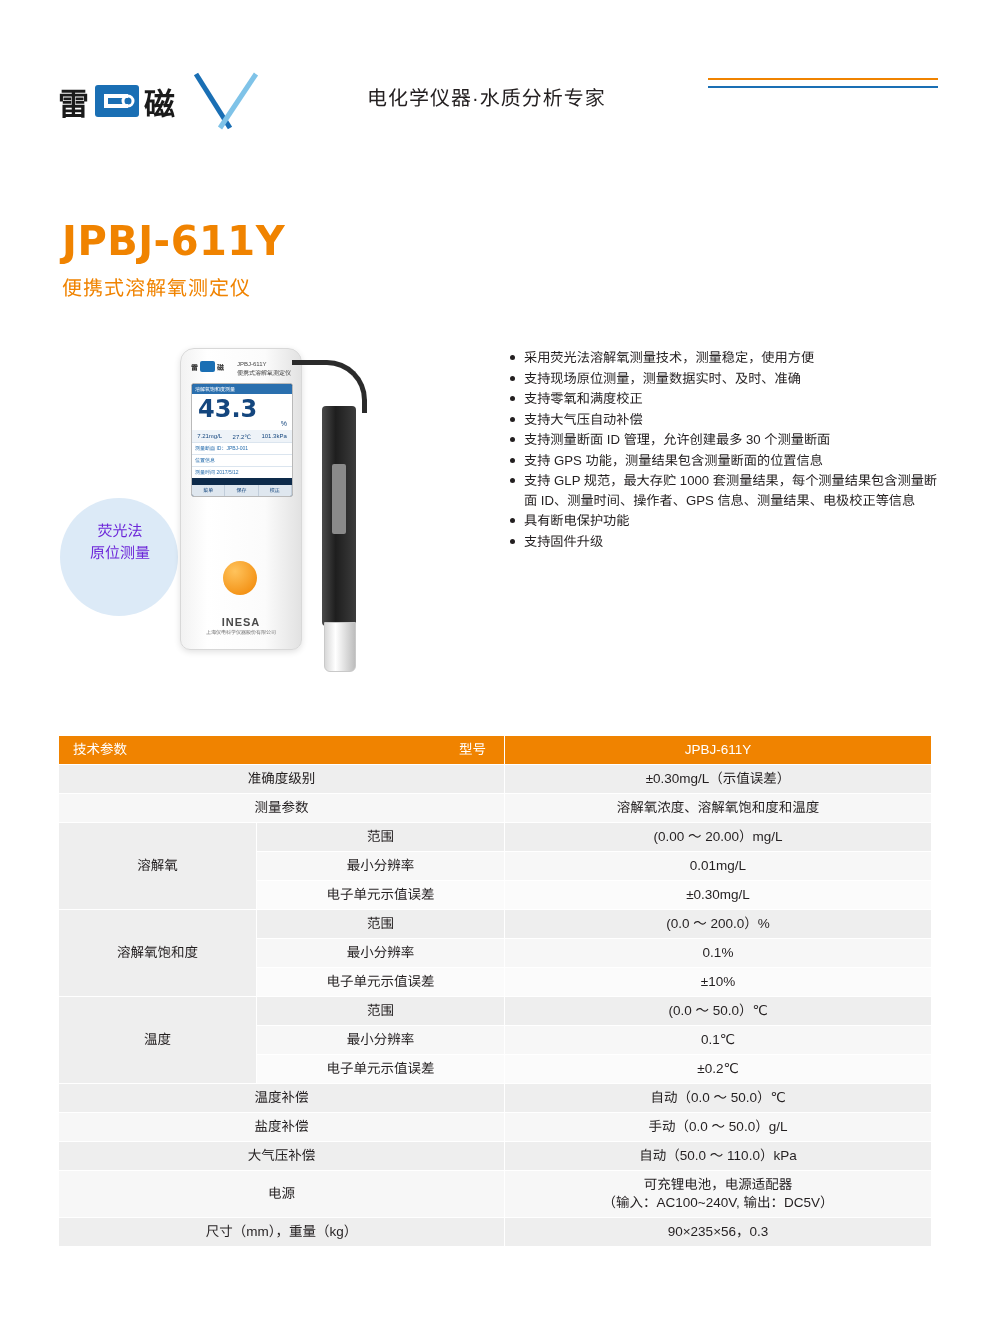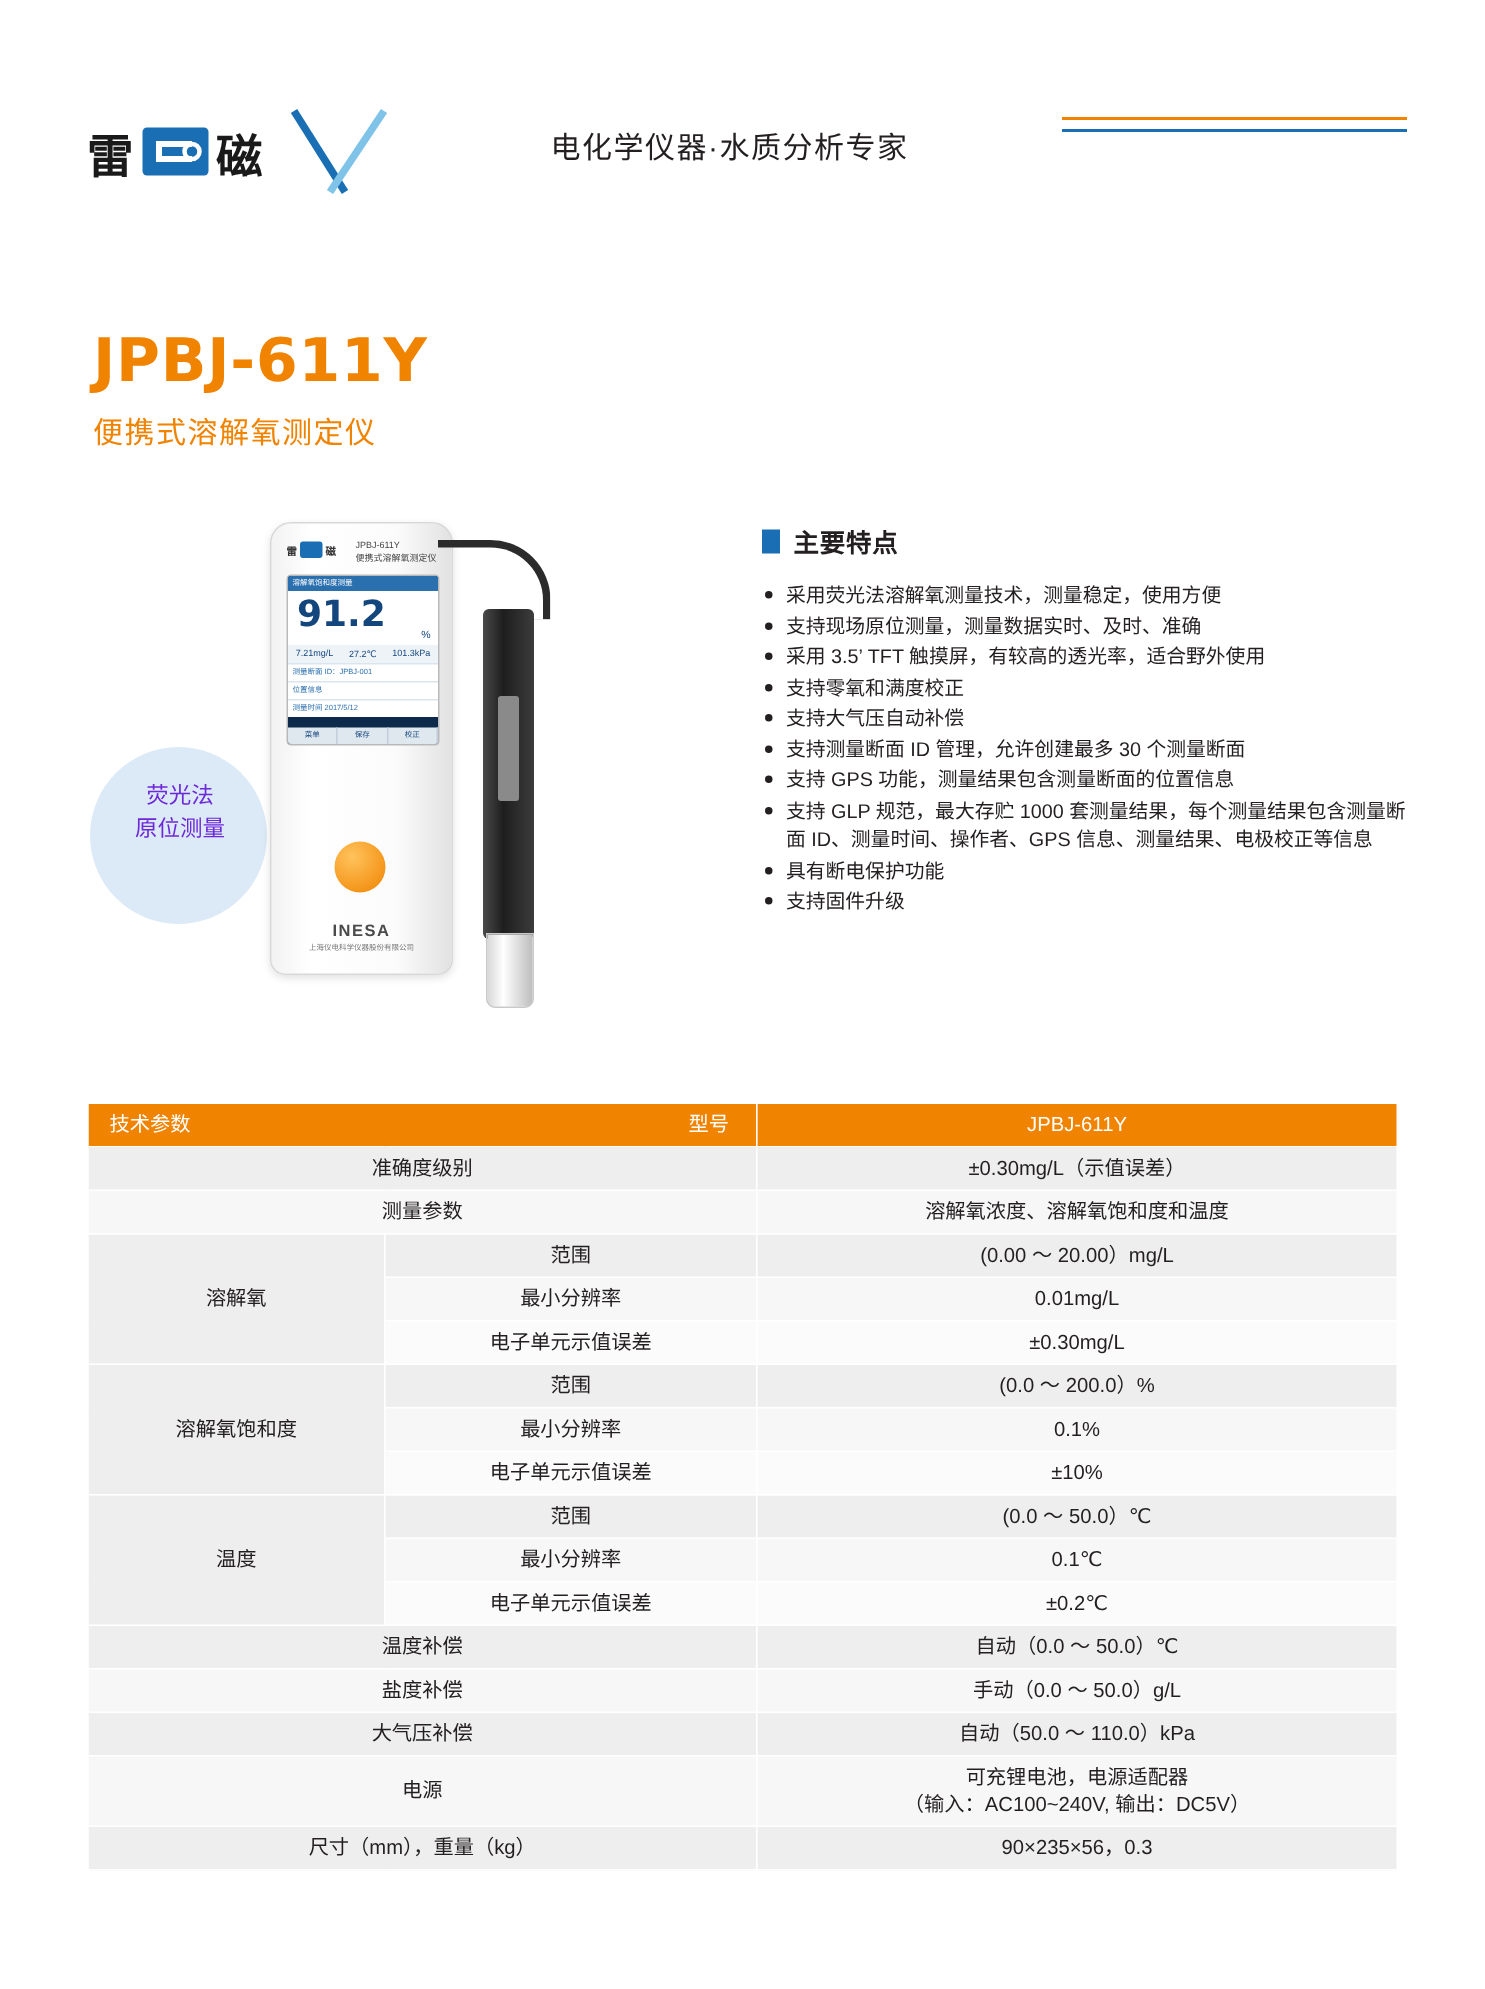--- a/index.html
+++ b/index.html
@@ -435,21 +435,21 @@
         <span>磁</span>
       </div>
       <div class="device-model">
         <div>JPBJ-611Y</div>
         <div>便携式溶解氧测定仪</div>
       </div>
 
       <div class="screen">
         <div class="scr-top">溶解氧饱和度测量</div>
         <div class="scr-main">
-          <span class="scr-value">91.2</span>
+          <span class="scr-value">43.3</span>
           <span class="scr-unit">%</span>
         </div>
         <div class="scr-row">
           <span>7.21mg/L</span>
           <span>27.2℃</span>
           <span>101.3kPa</span>
         </div>
         <div class="scr-line">测量断面 ID：JPBJ-001</div>
         <div class="scr-line">位置信息</div>
         <div class="scr-line">测量时间 2017/5/12</div>
@@ -468,28 +468,23 @@
     </div>
 
     <div class="cable"></div>
     <div class="probe">
       <div class="probe-label"></div>
     </div>
     <div class="probe-tip"></div>
   </div>
 
   <div class="features">
-    <div class="feat-head">
-      <span class="feat-bar"></span>
-      <span class="feat-title">主要特点</span>
-    </div>
     <ul class="feat-list">
       <li>采用荧光法溶解氧测量技术，测量稳定，使用方便</li>
       <li>支持现场原位测量，测量数据实时、及时、准确</li>
-      <li>采用 3.5’ TFT 触摸屏，有较高的透光率，适合野外使用</li>
       <li>支持零氧和满度校正</li>
       <li>支持大气压自动补偿</li>
       <li>支持测量断面 ID 管理，允许创建最多 30 个测量断面</li>
       <li>支持 GPS 功能，测量结果包含测量断面的位置信息</li>
       <li>支持 GLP 规范，最大存贮 1000 套测量结果，每个测量结果包含测量断面 ID、测量时间、操作者、GPS 信息、测量结果、电极校正等信息</li>
       <li>具有断电保护功能</li>
       <li>支持固件升级</li>
     </ul>
   </div>
 

